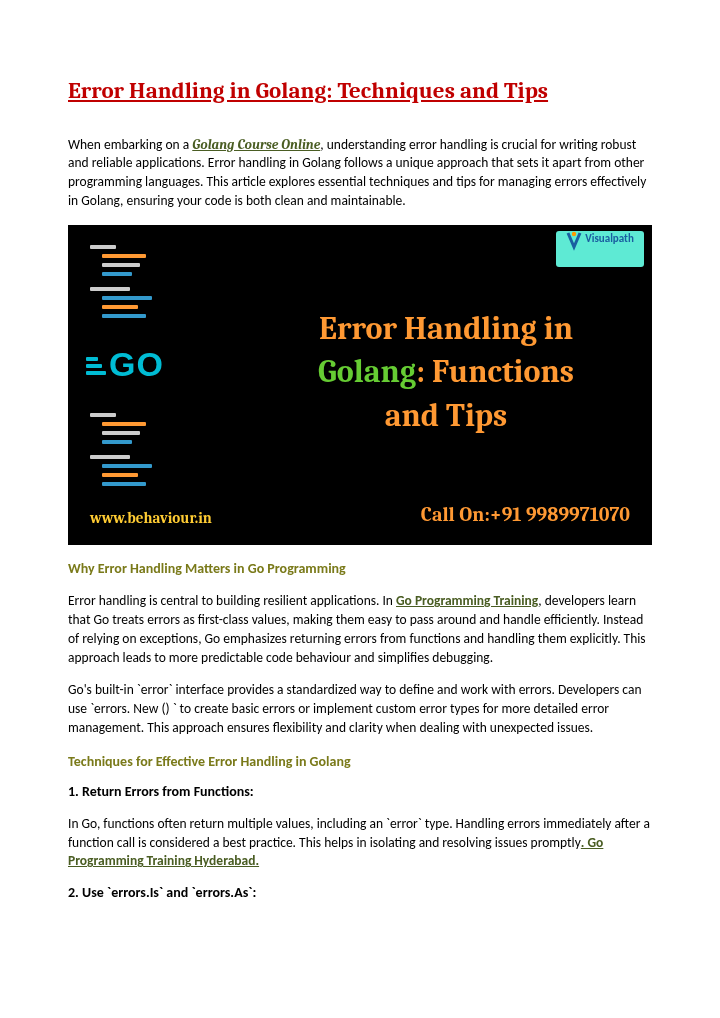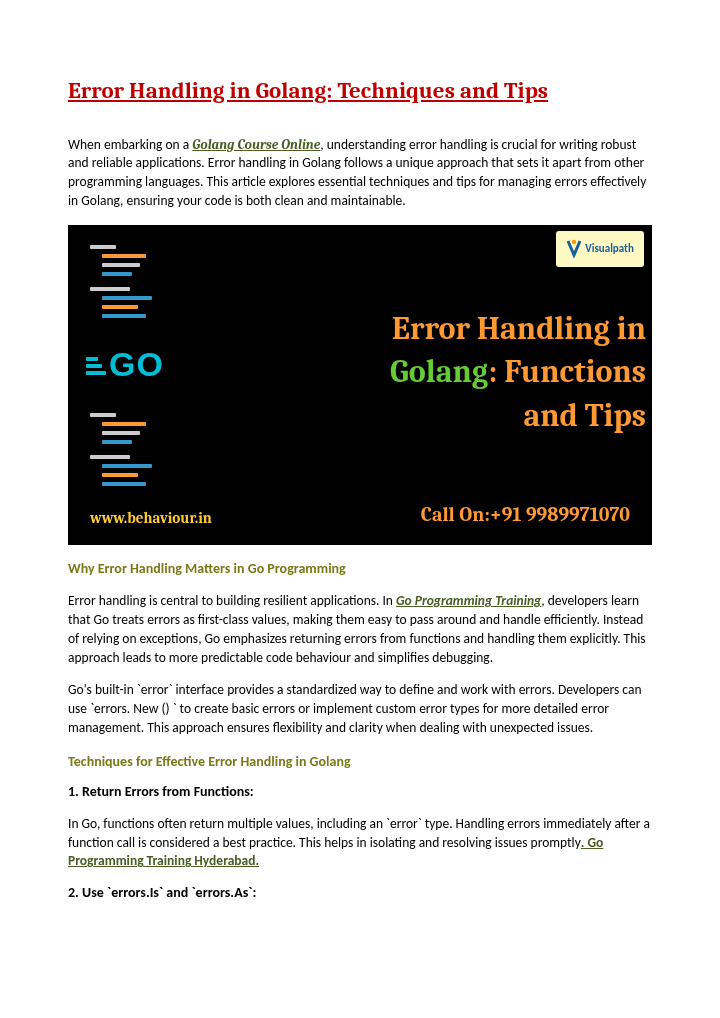--- a/index.html
+++ b/index.html
@@ -33,26 +33,25 @@
       width: 584px;
       height: 320px;
       background: #000;
       position: relative;
       margin-bottom: 6px;
     }
     .banner-logo {
       position: absolute;
       top: 6px;
       right: 8px;
-      background: #fef9c3;
+      background: #5eead4;
       border-radius: 3px;
       width: 88px;
       height: 36px;
       display: flex;
-      align-items: center;
       justify-content: center;
       font-size: 11px;
       color: #1a5ea0;
       font-weight: bold;
     }
     .banner-logo svg { margin-right: 3px; }
     .code-lines {
       position: absolute;
       left: 22px;
     }
@@ -81,21 +80,21 @@
       margin-bottom: 3px;
       border-radius: 1px;
     }
     .headline {
       position: absolute;
       left: 178px;
       top: 82px;
       font-family: Cambria, Georgia, serif;
       font-weight: bold;
       font-size: 32px;
-      text-align: right;
+      text-align: center;
       line-height: 1.35;
       width: 400px;
     }
     .hl-orange { color: #ff9933; }
     .hl-green { color: #66cc33; }
     .banner-url {
       position: absolute;
       left: 22px;
       bottom: 16px;
       color: #ffcc33;
@@ -121,21 +120,20 @@
     .para { margin-bottom: 12px; }
     .sub-head {
       font-weight: bold;
       font-size: 14px;
       margin: 10px 0 8px 0;
     }
     .link-green-strong {
       color: #4a5d23;
       font-weight: bold;
       text-decoration: underline;
-      font-style: italic;
     }
     .period-u {
       text-decoration: underline;
       color: #4a5d23;
       font-weight: bold;
     }
   </style>
 </head>
 <body>
 

